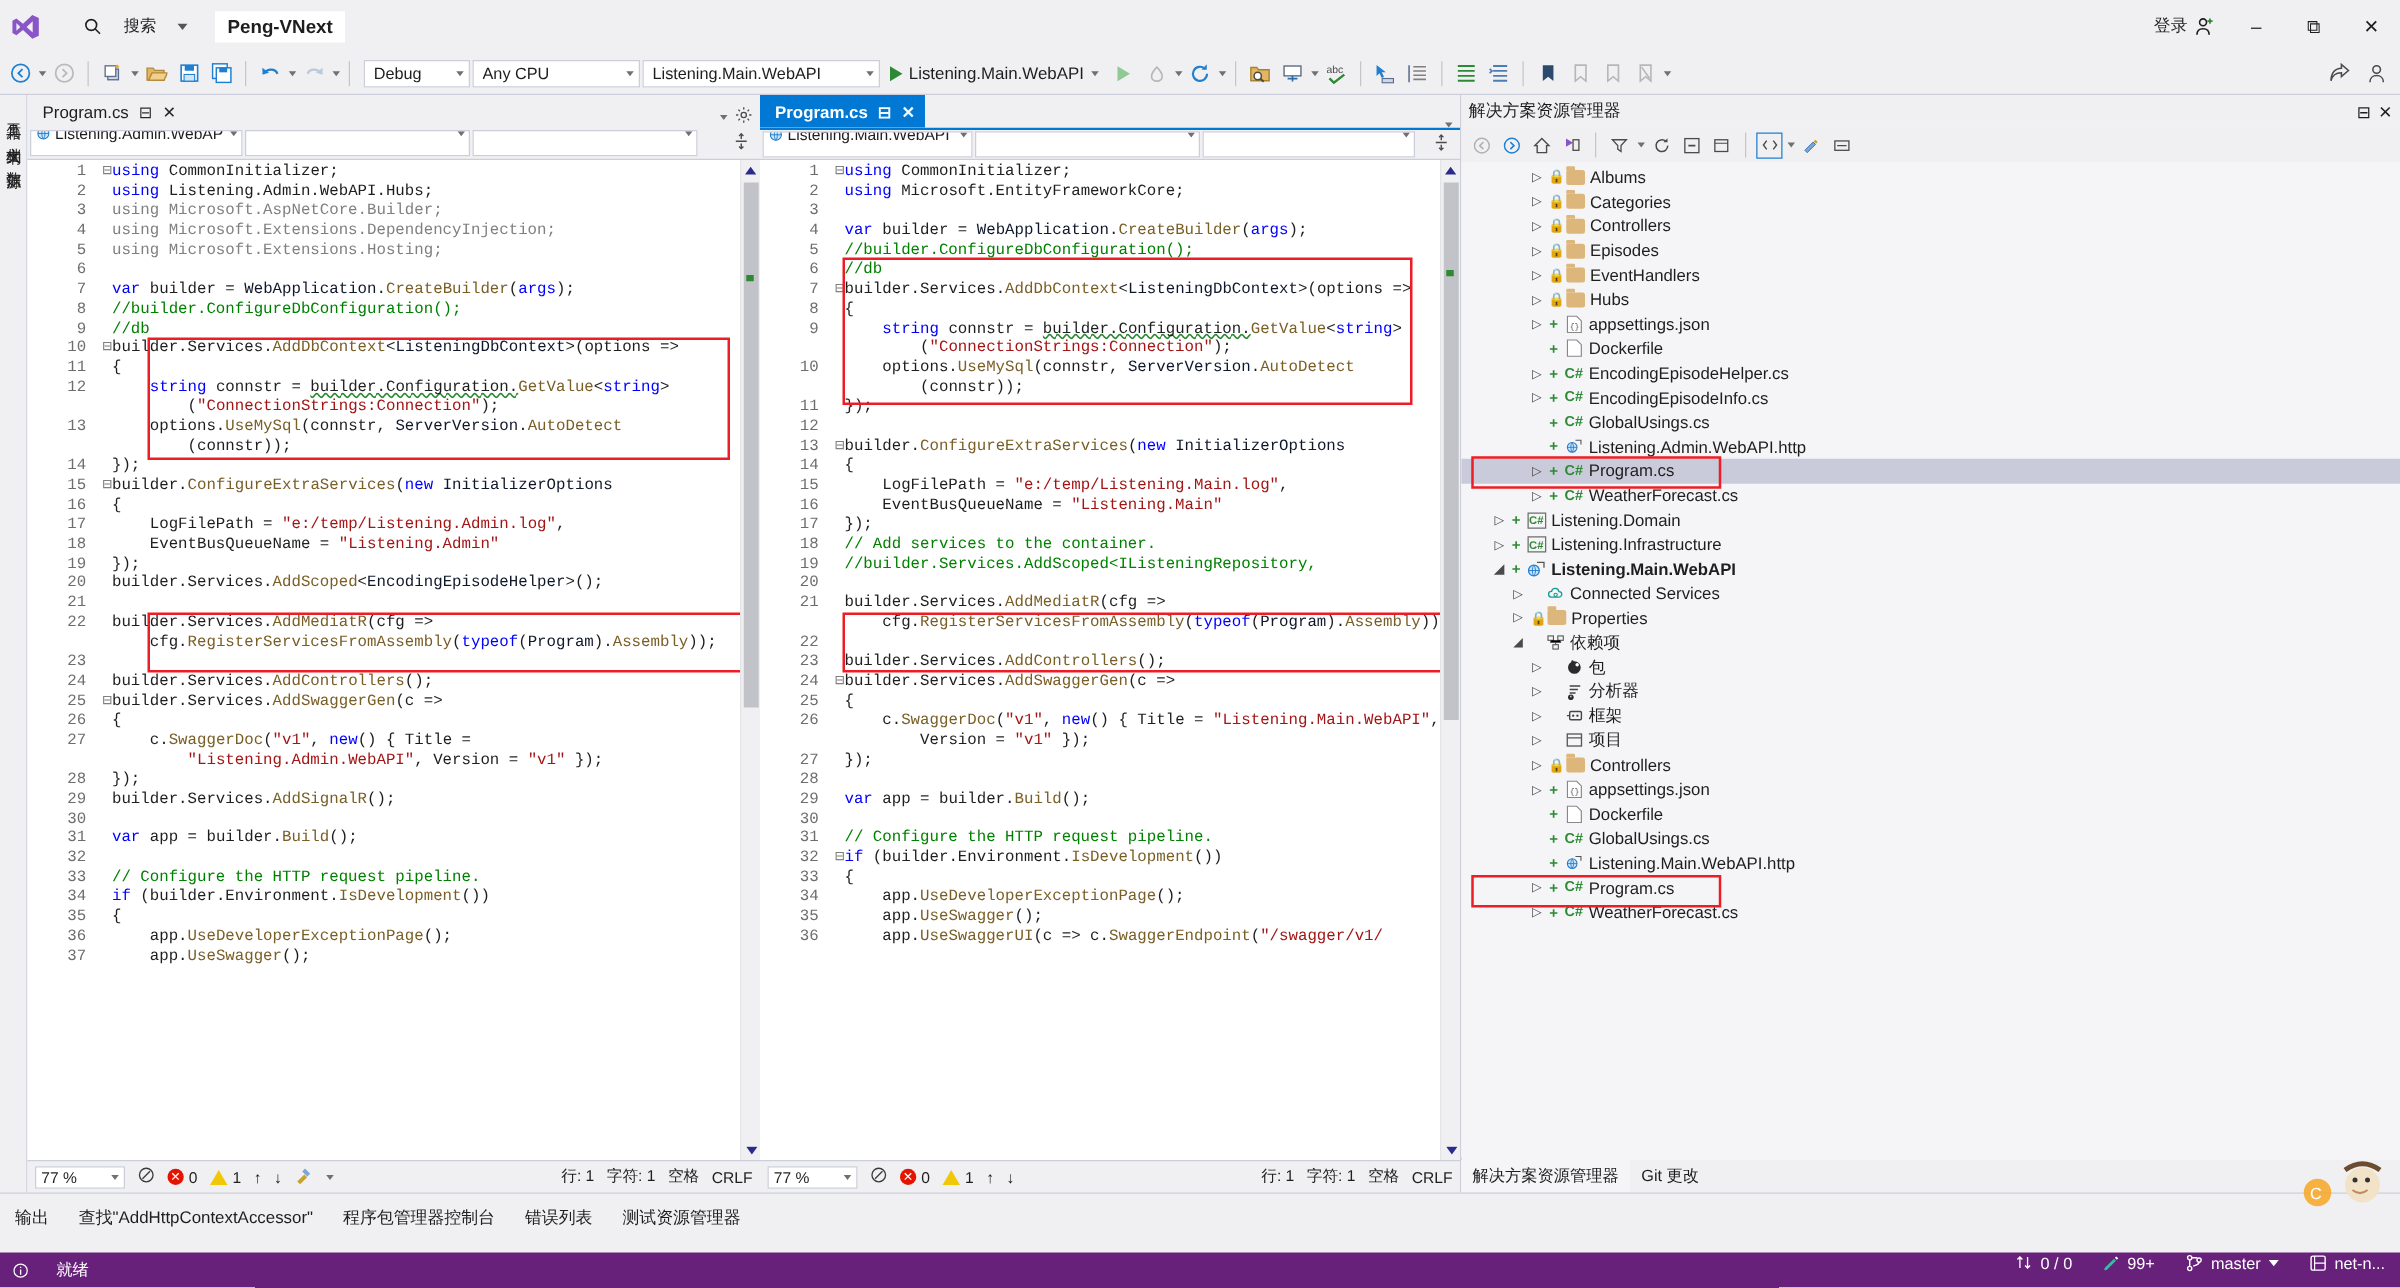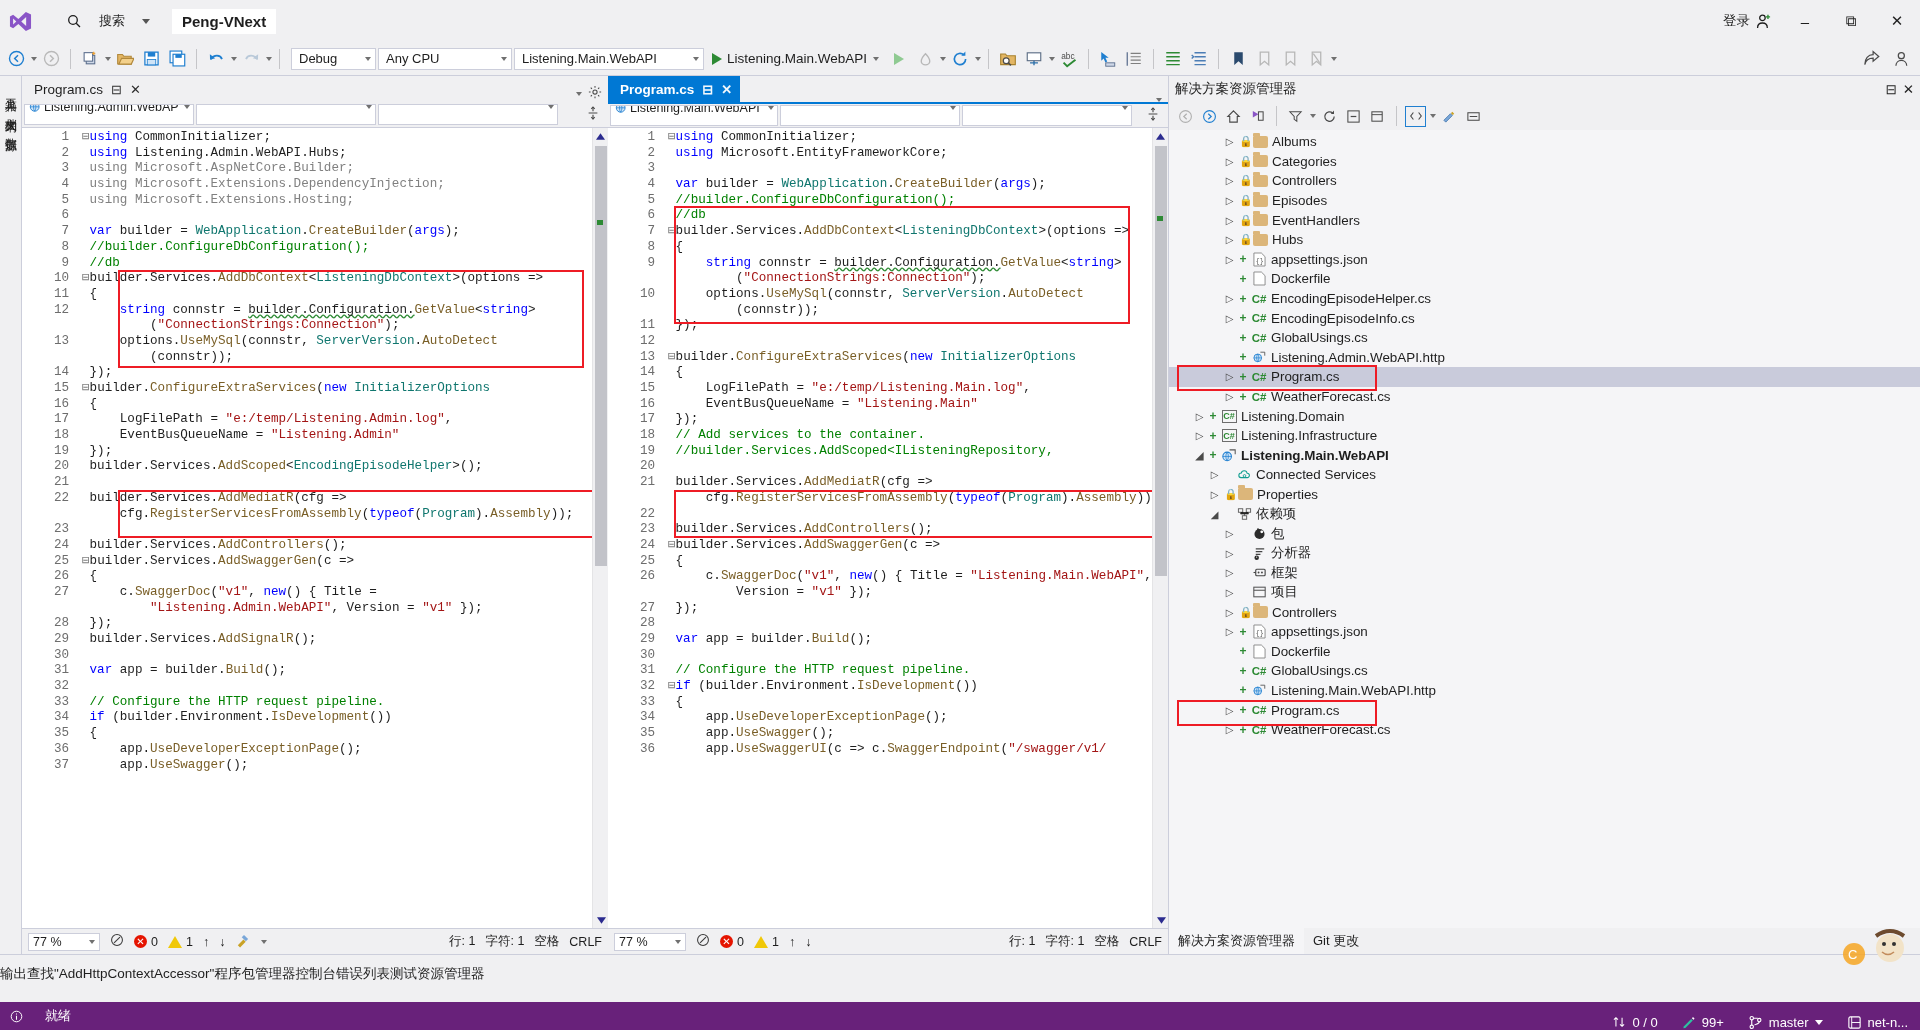--- a/index.html
+++ b/index.html
@@ -94,21 +94,21 @@
     flex:1; background:#ffffff; position:relative; overflow:hidden;
     font-family:"Liberation Mono", monospace; font-size:12.6px; line-height:15.7px;
   }
   .linerow { display:flex; height:15.7px; white-space:pre; }
   .lnum { width:56px; text-align:right; padding-right:9px; color:#2b91af; color:#6d6d6d; flex:none;}
   .codetext { flex:1; padding-left:4px; }
   .codewrap { position:absolute; left:0; top:2px; right:30px; }
 
   
   .kw   { color:#0000ff; }
-  .type { color:#0f766e; }
+  .type { color:#0f172a; }
   .str  { color:#a31515; }
   .cmt  { color:#008000; }
   .pp   { color:#808080; }
   .meth { color:#795e26; }
   .plain{ color:#1e1e1e; }
   .gray { color:#808080; }
   .squig { text-decoration: underline wavy #2d8a34; text-decoration-skip-ink:none;}
 
   .redbox { position:absolute; border:2.5px solid #ee1c25; pointer-events:none; }
 
@@ -167,29 +167,29 @@
     height:26px; display:flex; align-items:flex-end; background:#f0f0f2; font-size:13px; gap:0;
   }
   .se-bt { padding:4px 9px; }
   .se-bt.active { background:#f5f5f7; border-top:2px solid #0078d4; }
 
   
   #bottom-tabs {
     position:absolute; left:0; right:0; bottom:28px; height:48px; background:#f0f0f2;
     border-top:1px solid #cccedb; display:flex; align-items:flex-start; padding-top:3px;
   }
-  .btab { padding:7px 0; font-size:13.5px;text-align:center; }
+  .btab { padding:7px 12px; font-size:13.5px;text-align:center; }
 
   
   #statusbar {
     position:absolute; left:0; right:0; bottom:0; height:28px; background:#68217a; color:#fff;
     display:flex; align-items:center; font-size:13px; padding-left:10px; gap:0;
   }
   #statusbar .ready { display:flex; align-items:center; gap:22px; }
-  #status-right { margin-left:auto; display:flex; align-items:flex-start; height:16px;}
+  #status-right { margin-left:auto; display:flex; align-items:flex-end; height:16px;}
   .sb-item { display:flex; align-items:center; gap:6px; padding:0 12px; height:28px;}
 
   
   #artwork { position:absolute; right:6px; bottom:32px; width:120px; height:46px; pointer-events:none;}
 </style>
 </head>
 <body>
 
 <div id="titlebar">
   <div id="vs-logo">

